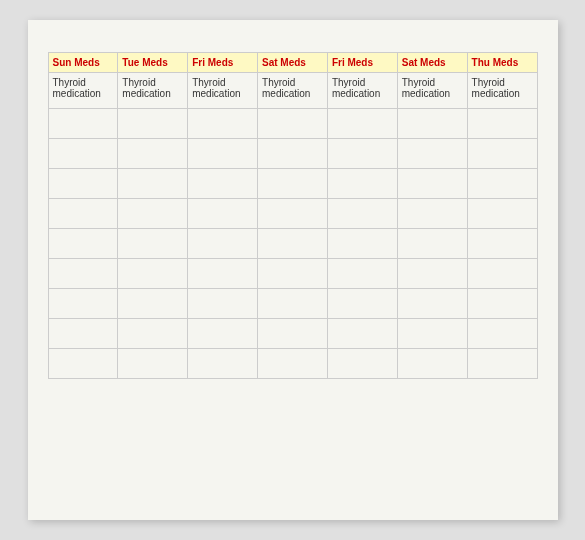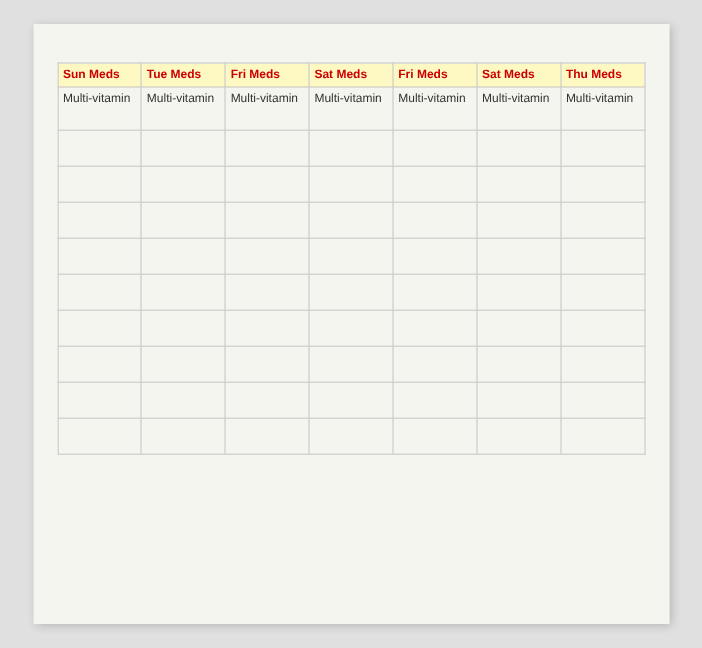--- a/index.html
+++ b/index.html
@@ -67,28 +67,28 @@
       <th>Sun Meds</th>
           <th>Tue Meds</th>
           <th>Fri Meds</th>
           <th>Sat Meds</th>
           <th>Fri Meds</th>
           <th>Sat Meds</th>
           <th>Thu Meds</th>
         </tr>
     </thead>
     <tbody id="table-body">
-        <tr class="data-row">
-          <td>Multi-vitamin</td>
-          <td>Multi-vitamin</td>
-          <td>Multi-vitamin</td>
-          <td>Multi-vitamin</td>
-          <td>Multi-vitamin</td>
-          <td>Multi-vitamin</td>
-          <td>Multi-vitamin</td>
+    <tr class="data-row">
+          <td>Thyroid medication</td>
+          <td>Thyroid medication</td>
+          <td>Thyroid medication</td>
+          <td>Thyroid medication</td>
+          <td>Thyroid medication</td>
+          <td>Thyroid medication</td>
+          <td>Thyroid medication</td>
         </tr>
         <tr class="empty-row">
           <td></td>
           <td></td>
           <td></td>
           <td></td>
           <td></td>
           <td></td>
           <td></td>
         </tr>

